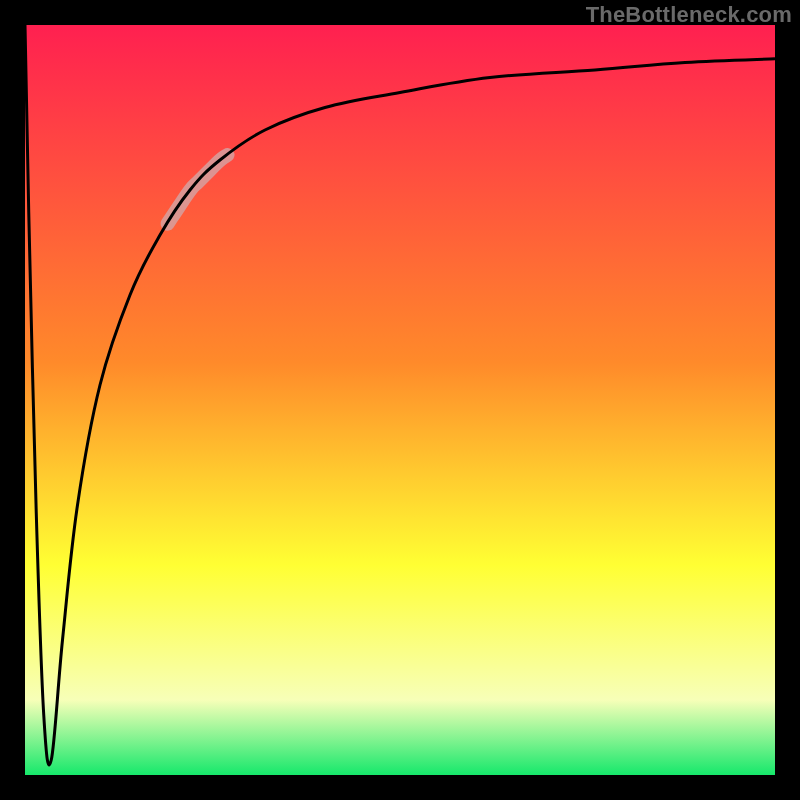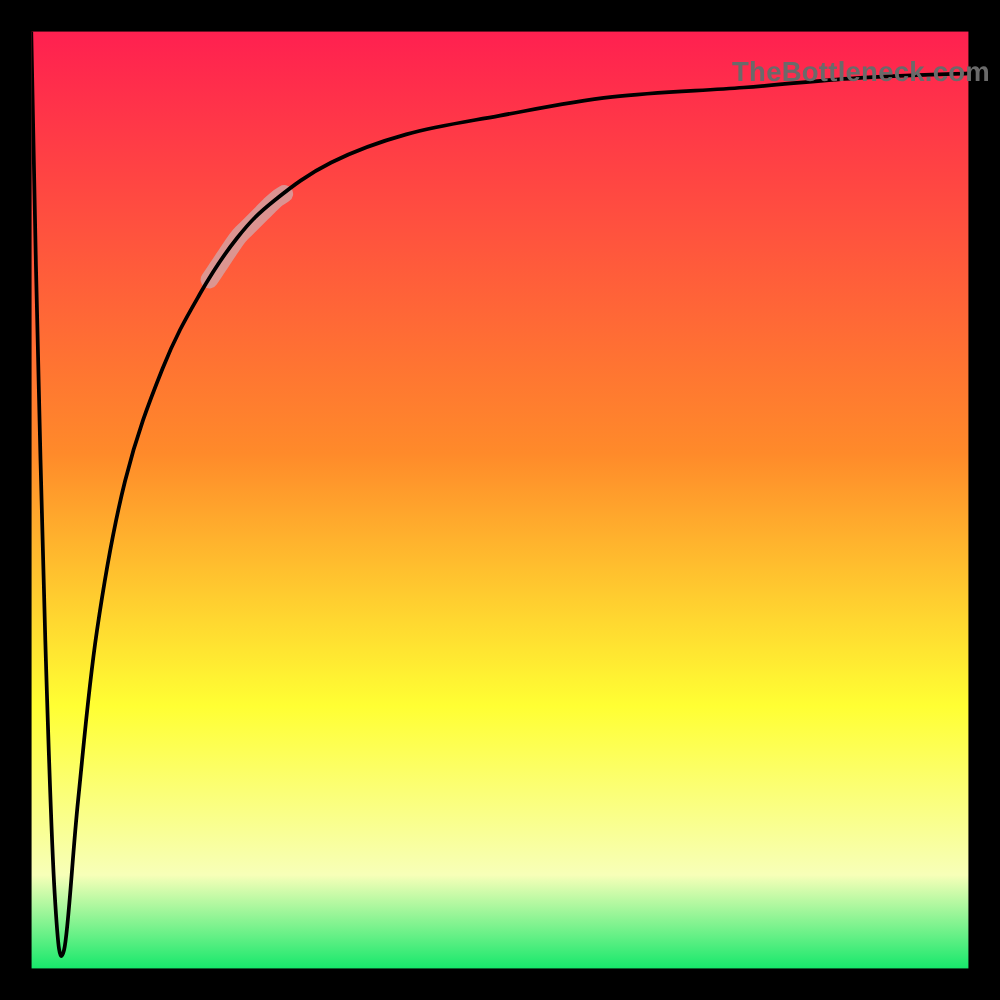--- a/index.html
+++ b/index.html
@@ -27,21 +27,20 @@
   }
   .watermark {
     position: absolute;
     top: 2px;
     right: 8px;
     font-size: 22px;
     font-weight: 600;
     color: #6a6a6a;
     letter-spacing: 0.2px;
     z-index: 5;
-    margin-top: 43px;
   }
   svg {
     display: block;
   }
 </style>
 </head>
 <body>
 
 <div class="frame">
 

